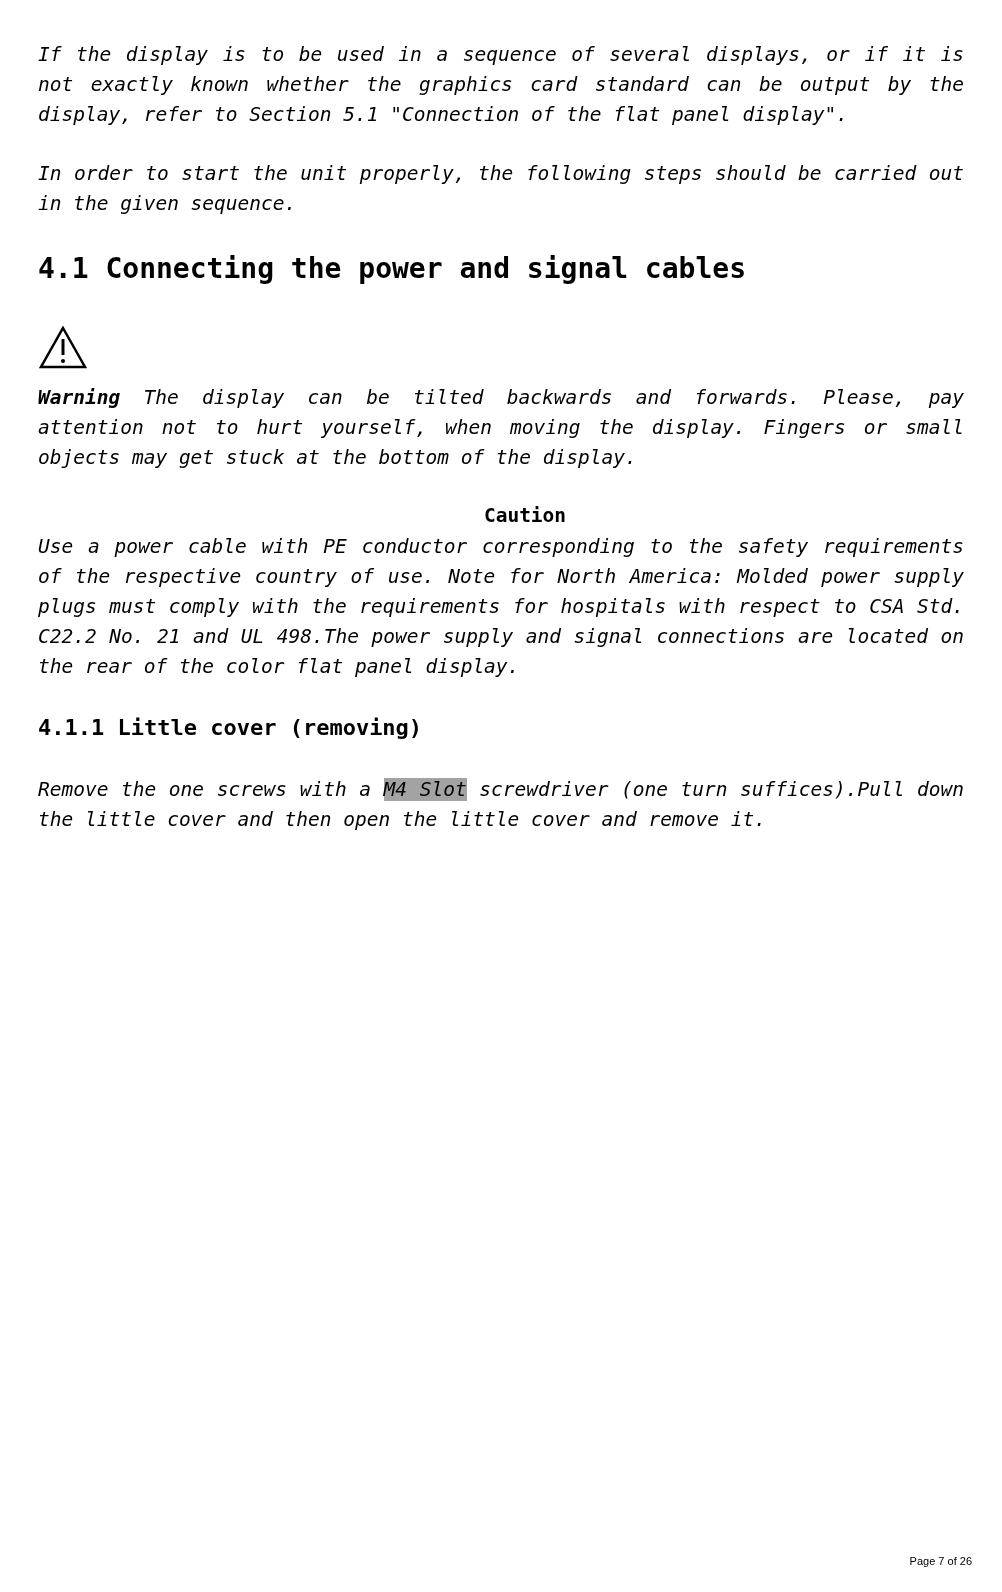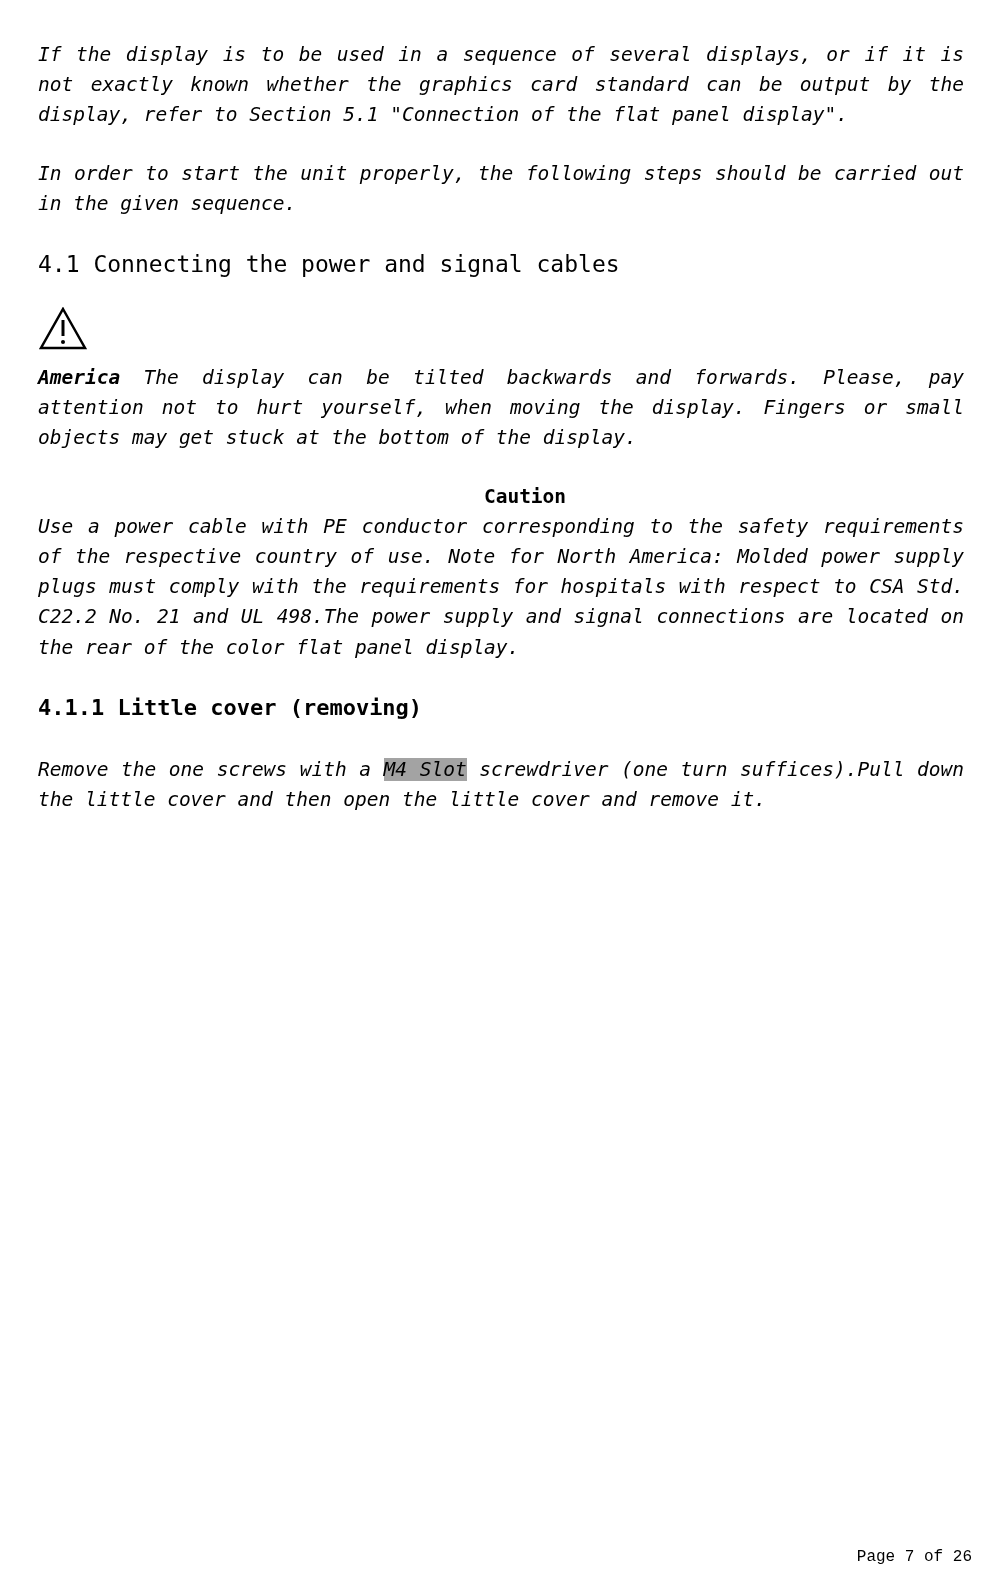--- a/index.html
+++ b/index.html
@@ -14,23 +14,23 @@
       height: 1592px;
       box-sizing: border-box;
       position: relative;
       text-align: justify;
       text-justify: inter-word;
     }
     .para {
       margin-bottom: 28px;
     }
     .heading {
-      font-weight: normal;
-      font-size: 23px;
-      margin-bottom: 24px;
+      font-weight: bold;
+      font-size: 28px;
+      margin-bottom: 36px;
       margin-top: 10px;
       text-align: left;
     }
     .subheading {
       font-weight: bold;
       font-size: 22px;
       margin-top: 21px;
       margin-bottom: 30px;
       text-align: left;
     }
@@ -41,22 +41,22 @@
       margin-top: 8px;
       margin-bottom: 3px;
     }
     .highlight {
       background-color: #a3a3a3;
     }
     .footer {
       position: absolute;
       bottom: 22px;
       right: 30px;
-      font-size: 16px;
-      font-family: Liberation Mono, monospace;
+      font-size: 11px;
+      font-family: Liberation Sans, sans-serif;
     }
     .justify {
       text-align: justify;
       text-justify: inter-word;
       font-style: italic;
     }
   </style>
 </head>
 <body>
 
@@ -68,21 +68,21 @@
 
 <div class="warning-icon">
   <svg width="50" height="44" viewBox="0 0 50 44">
     <polygon points="25,2 47,41 3,41" fill="none" stroke="#000" stroke-width="2.5"></polygon>
     <line x1="25" y1="13" x2="25" y2="29" stroke="#000" stroke-width="3"></line>
     <circle cx="25" cy="35" r="2" fill="#000"></circle>
   </svg>
 </div>
 
 <div class="para justify">
-  <span class="bold">America</span><span> The display can be tilted backwards and forwards. Please, pay attention not to hurt yourself, when moving the display. Fingers or small objects may get stuck at the bottom of the display.</span>
+  <span class="bold">Warning</span><span> The display can be tilted backwards and forwards. Please, pay attention not to hurt yourself, when moving the display. Fingers or small objects may get stuck at the bottom of the display.</span>
 </div>
 
 <div style="margin-bottom:28px;">
   <div class="bold" style="text-align:center;margin-left:48px;">Caution</div>
   <div class="justify">Use a power cable with PE conductor corresponding to the safety requirements of the respective country of use. Note for North America: Molded power supply plugs must comply with the requirements for hospitals with respect to CSA Std. C22.2 No. 21 and UL 498.The power supply and signal connections are located on the rear of the color flat panel display.</div>
 </div>
 
 <div style="margin-bottom:28px;">
 </div>
 

